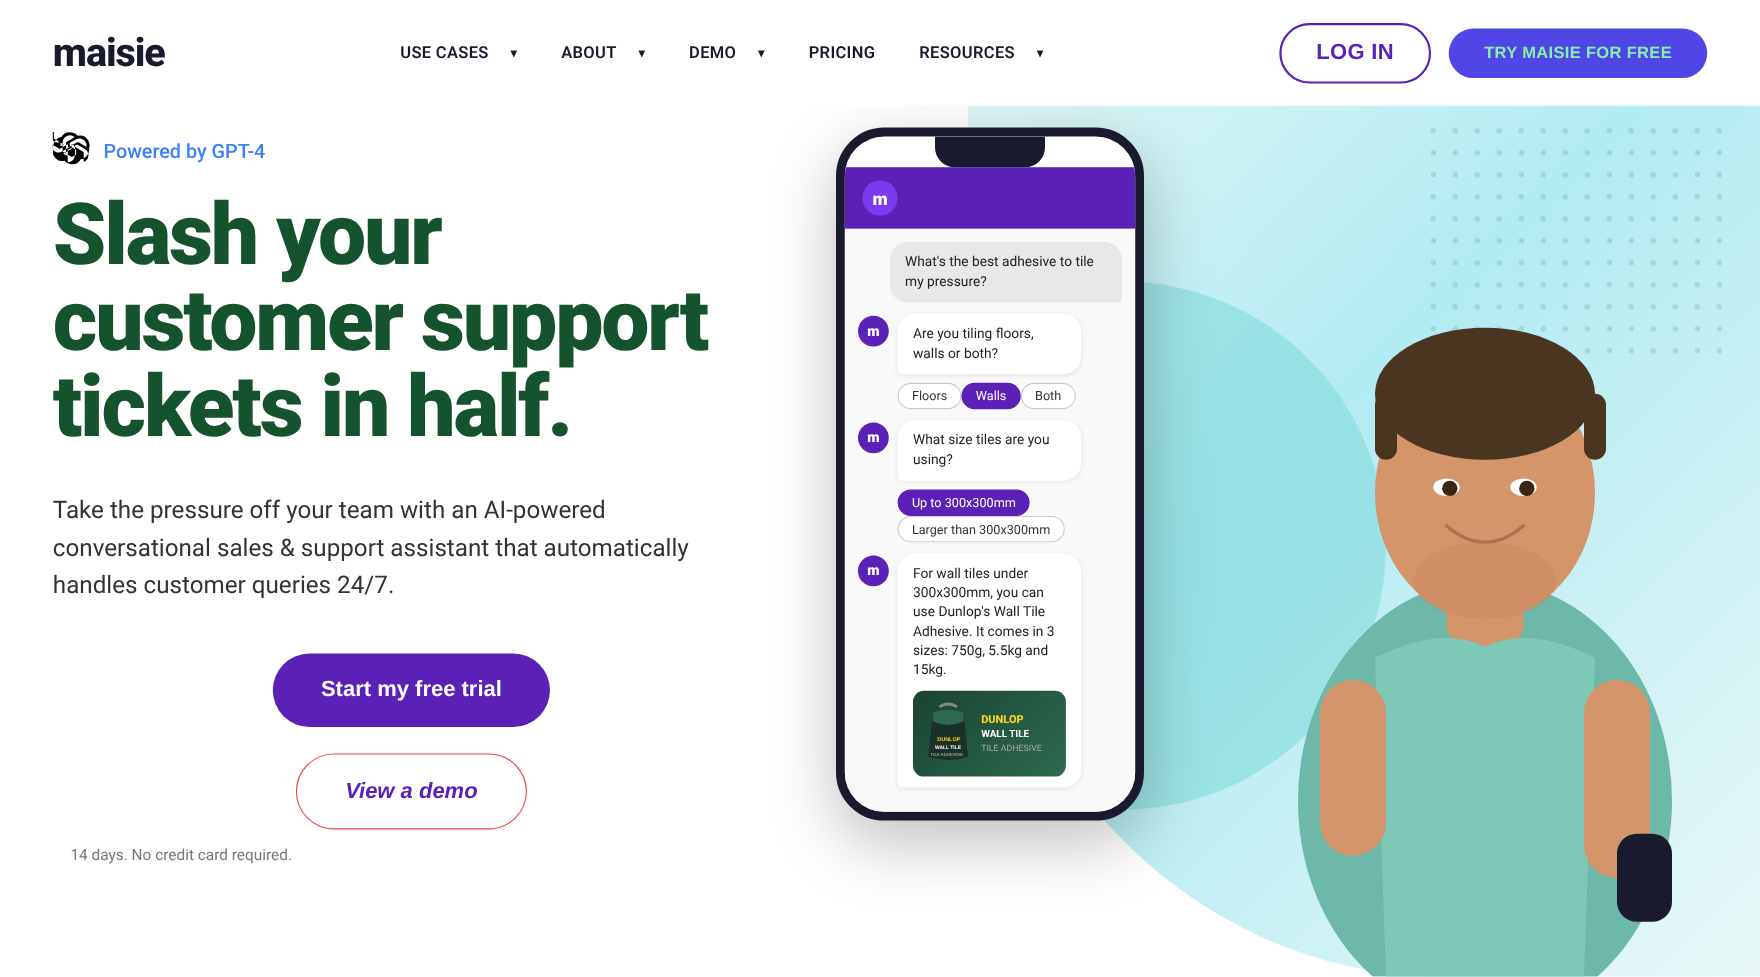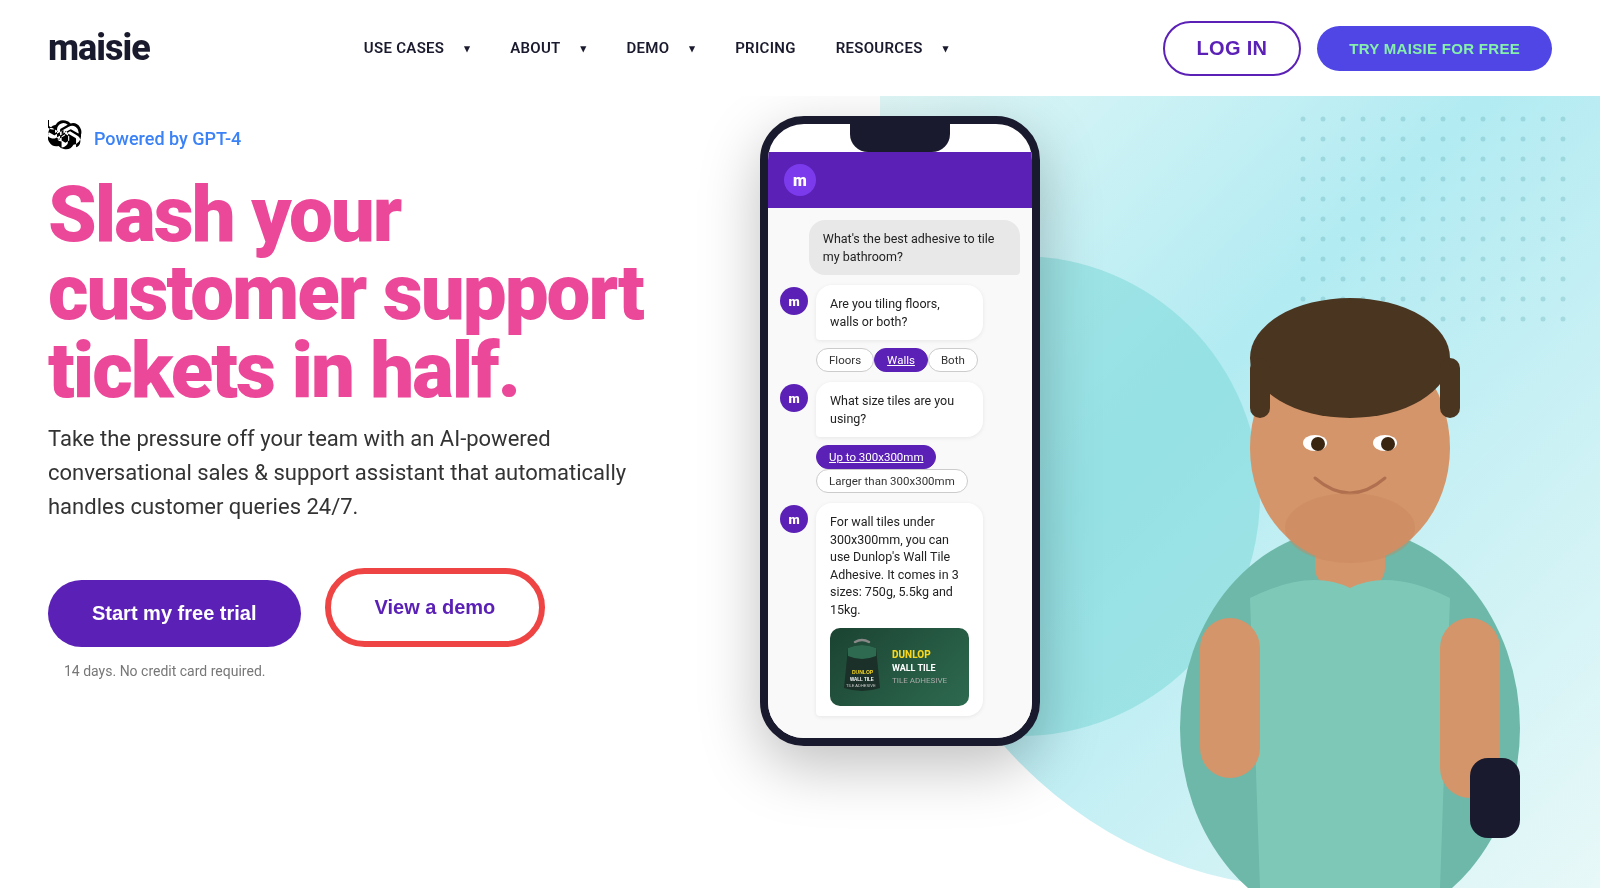--- a/index.html
+++ b/index.html
@@ -159,63 +159,65 @@
 
     .powered-text {
       font-size: 18px;
       font-weight: 500;
       color: #3b82f6;
     }
 
     .hero-headline {
       font-size: 78px;
       font-weight: 900;
-      color: #ec4899;
+      color: #14532d;
       line-height: 1.0;
       letter-spacing: -2px;
-      margin-bottom: 12px;
+      margin-bottom: 38px;
       max-width: 650px;
     }
 
     .hero-subtext {
       font-size: 22px;
       font-weight: 400;
       color: #333;
       line-height: 1.55;
       max-width: 580px;
       margin-bottom: 44px;
     }
 
     .hero-buttons {
       display: flex;
       gap: 24px;
       margin-bottom: 16px;
-      align-items: flex-end;
+      align-items: center;
+      flex-direction: column;
     }
 
     .btn-trial {
       padding: 22px 44px;
       border-radius: 50px;
       border: none;
       background: #5b21b6;
       color: #ffffff;
       font-size: 20px;
       font-weight: 700;
       cursor: pointer;
     }
 
     .btn-demo {
       padding: 22px 44px;
       border-radius: 50px;
-      border: 6px solid #ef4444;
+      border: 1px solid #ef4444;
       background: transparent;
       color: #5b21b6;
       font-size: 20px;
       font-weight: 700;
       cursor: pointer;
+      font-style: italic;
     }
 
     .trial-note {
       font-size: 14px;
       color: #777;
       margin-left: 16px;
     }
 
     
     .hero-right {
@@ -360,21 +362,20 @@
       padding: 4px 12px;
       font-size: 11.5px;
       color: #333;
       background: white;
     }
 
     .pill.active {
       background: #5b21b6;
       border-color: #5b21b6;
       color: white;
-      text-decoration: underline;
     }
   </style>
 </head>
 <body>
 
 <nav>
   <div class="nav-logo">maisie</div>
 
   <div class="nav-links">
     <a class="nav-link">
@@ -453,21 +454,21 @@
       <div class="phone">
         <div class="phone-notch"></div>
         <div class="phone-header">
           <div class="phone-header-dot">
             <span>m</span>
           </div>
         </div>
         <div class="phone-body">
 
           <div class="chat-right">
-            <div class="bubble">What's the best adhesive to tile my bathroom?</div>
+            <div class="bubble">What's the best adhesive to tile my pressure?</div>
           </div>
 
           <div class="chat-left">
             <div class="chat-avatar">
                 <span>m</span>
               </div>
             <div>
               <div class="bubble">Are you tiling floors, walls or both?</div>
               <div class="option-pills">
                 <span class="pill">Floors</span>

